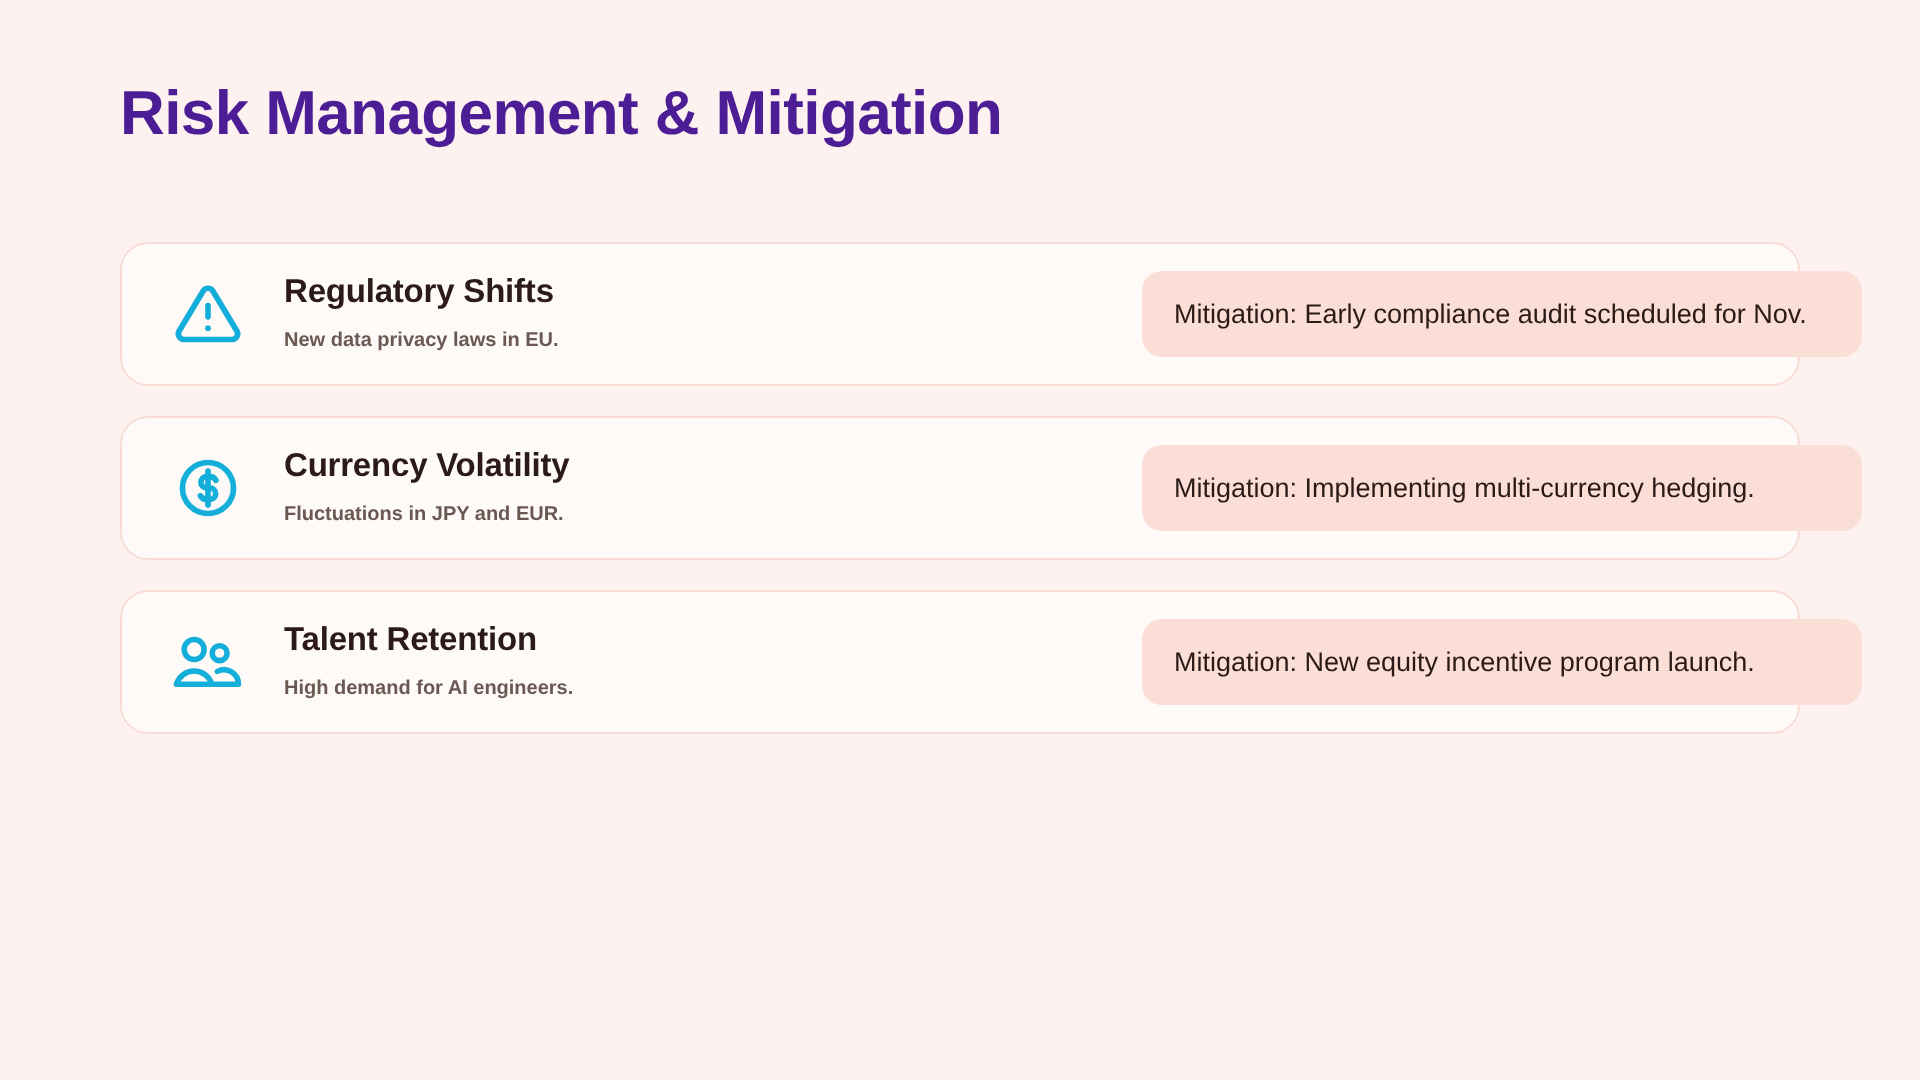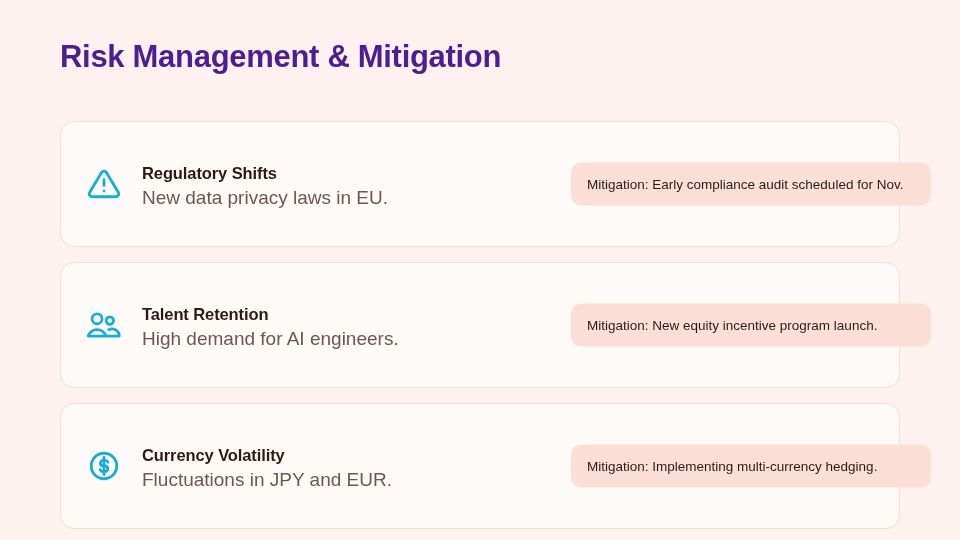--- a/index.html
+++ b/index.html
@@ -42,21 +42,21 @@
     left: 60px;
     top: 121px;
     width: 840px;
     display: flex;
     flex-direction: column;
     gap: 15px;
   }
 
   .risk-card {
     position: relative;
-    height: 126px;
+    height: 72px;
     background: #fefaf8;
     border: 1px solid #f9dcd6;
     border-radius: 14px;
     display: flex;
     align-items: center;
     padding: 0 0 0 23px;
   }
 
   
   .risk-icon {
@@ -82,22 +82,22 @@
   .risk-title {
     font-size: 16.5px;
     font-weight: bold;
     color: #2b1a17;
     line-height: 22px;
     letter-spacing: -0.1px;
     margin-bottom: 5px;
   }
 
   .risk-desc {
-    font-size: 19px;
-    font-weight: normal;
+    font-size: 10px;
+    font-weight: bold;
     color: #6b5853;
     line-height: 18px;
   }
 
   
   .mitigation-wrap {
     position: absolute;
     left: 510px;
     top: 50%;
     transform: translateY(-50%);
@@ -134,47 +134,47 @@
         <div class="risk-title">Regulatory Shifts</div>
         <div class="risk-desc">New data privacy laws in EU.</div>
       </div>
       <div class="mitigation-wrap">
         <div class="mitigation-pill">Mitigation: Early compliance audit scheduled for Nov.</div>
       </div>
     </div>
 
     <div class="risk-card">
       <div class="risk-icon">
+        <svg width="34" height="34" viewBox="0 0 24 24" fill="none" stroke="#14AEDB" stroke-width="2" stroke-linecap="round" stroke-linejoin="round">
+          <circle cx="12" cy="12" r="9"></circle>
+          <line x1="12" y1="6" x2="12" y2="18"></line>
+          <path d="M14.8 9.3a2.4 2.4 0 0 0-2.3-1.3h-1a2 2 0 0 0 0 4h1.2a2 2 0 0 1 0 4h-1.1a2.4 2.4 0 0 1-2.3-1.3"></path>
+        </svg>
+      </div>
+      <div class="risk-text">
+        <div class="risk-title">Currency Volatility</div>
+        <div class="risk-desc">Fluctuations in JPY and EUR.</div>
+      </div>
+      <div class="mitigation-wrap">
+        <div class="mitigation-pill">Mitigation: Implementing multi-currency hedging.</div>
+      </div>
+    </div>
+
+    <div class="risk-card">
+      <div class="risk-icon">
         <svg width="36" height="36" viewBox="0 0 26 24" fill="none" stroke="#14AEDB" stroke-width="2" stroke-linecap="round" stroke-linejoin="round">
           <circle cx="8" cy="7.5" r="3.6"></circle>
           <path d="M1.6 20a6.7 6.7 0 0 1 12.8 0z"></path>
           <circle cx="17.2" cy="8.8" r="2.7"></circle>
           <path d="M15.4 20h8.6a5.2 5.2 0 0 0-7.6-4.6"></path>
         </svg>
       </div>
       <div class="risk-text">
         <div class="risk-title">Talent Retention</div>
         <div class="risk-desc">High demand for AI engineers.</div>
       </div>
       <div class="mitigation-wrap">
         <div class="mitigation-pill">Mitigation: New equity incentive program launch.</div>
       </div>
     </div>
 
-    <div class="risk-card">
-      <div class="risk-icon">
-        <svg width="34" height="34" viewBox="0 0 24 24" fill="none" stroke="#14AEDB" stroke-width="2" stroke-linecap="round" stroke-linejoin="round">
-          <circle cx="12" cy="12" r="9"></circle>
-          <line x1="12" y1="6" x2="12" y2="18"></line>
-          <path d="M14.8 9.3a2.4 2.4 0 0 0-2.3-1.3h-1a2 2 0 0 0 0 4h1.2a2 2 0 0 1 0 4h-1.1a2.4 2.4 0 0 1-2.3-1.3"></path>
-        </svg>
-      </div>
-      <div class="risk-text">
-        <div class="risk-title">Currency Volatility</div>
-        <div class="risk-desc">Fluctuations in JPY and EUR.</div>
-      </div>
-      <div class="mitigation-wrap">
-        <div class="mitigation-pill">Mitigation: Implementing multi-currency hedging.</div>
-      </div>
-    </div>
-
   </div>
 </div>
 
 </body></html>

